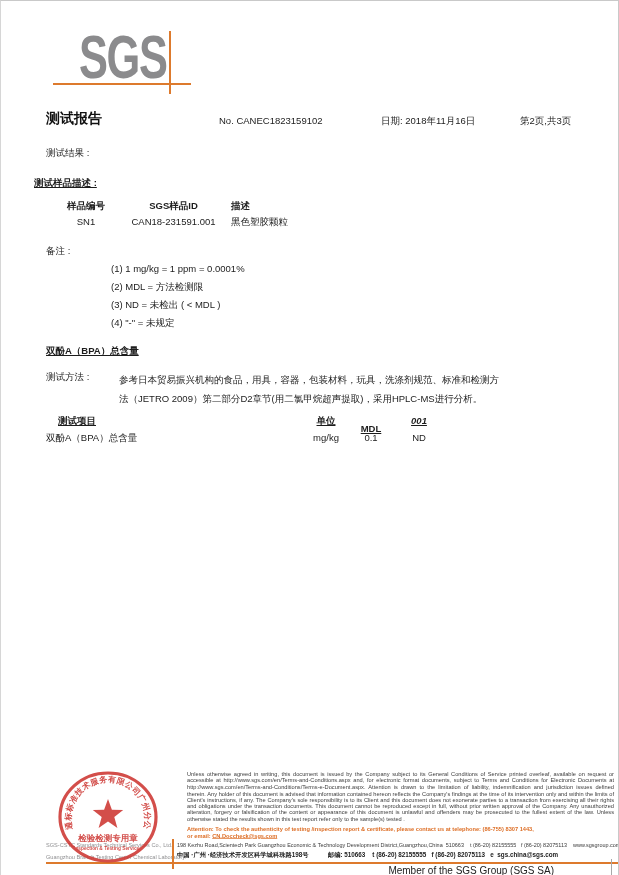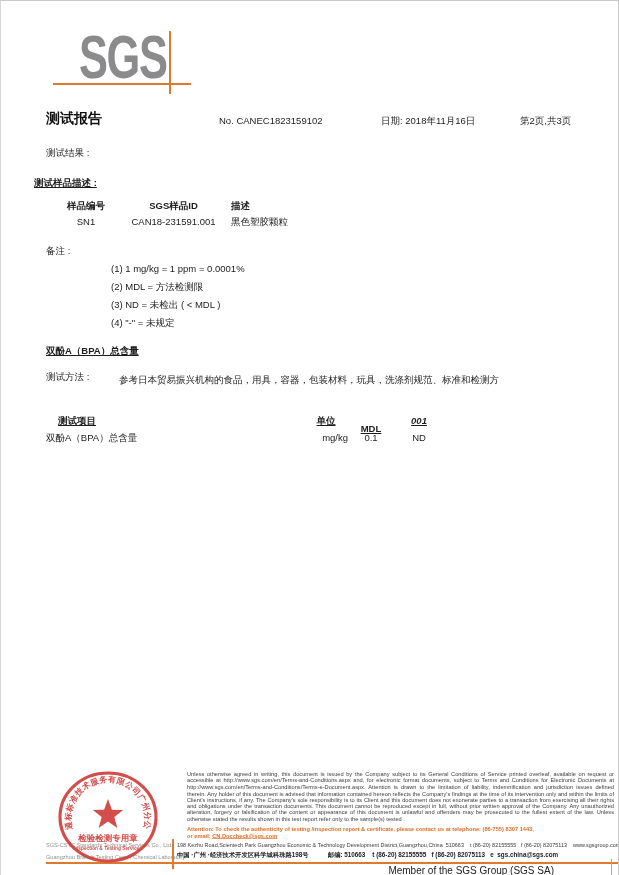--- a/index.html
+++ b/index.html
@@ -75,29 +75,30 @@
   <div class="abs body-txt" style="left:45px;top:244px;">备注 :</div>
   <div class="abs body-txt" style="left:110px;top:262px;">(1) 1 mg/kg = 1 ppm = 0.0001%</div>
   <div class="abs body-txt" style="left:110px;top:280px;">(2) MDL = 方法检测限</div>
   <div class="abs body-txt" style="left:110px;top:298px;">(3) ND = 未检出 ( &lt; MDL )</div>
   <div class="abs body-txt" style="left:110px;top:316px;">(4) "-" = 未规定</div>
 
   <div class="abs body-txt bold ul" style="left:45px;top:344px;">双酚A（BPA）总含量</div>
   <div class="abs body-txt" style="left:45px;top:370px;">测试方法 :</div>
   <div class="abs" style="left:118px;top:370px;width:470px;">
     <div class="body-txt" style="line-height:18.5px;">参考日本贸易振兴机构的食品，用具，容器，包装材料，玩具，洗涤剂规范、标准和检测方</div>
+    <div class="body-txt" style="line-height:18.5px;">法（JETRO 2009）第二部分D2章节(用二氯甲烷超声提取)，采用HPLC-MS进行分析。</div>
   </div>
 
   <div>
     <div class="abs body-txt bold ul rcol-item-h" style="top:414px;">测试项目</div>
     <div class="abs body-txt bold ul rcol-unit" style="top:414px;">单位</div>
     <div class="abs body-txt bold ul rcol-mdl" style="top:422px;">MDL</div>
     <div class="abs body-txt bold ul it rcol-001" style="top:414px;">001</div>
     <div class="abs body-txt rcol-item" style="top:431px;">双酚A（BPA）总含量</div>
-    <div class="abs body-txt rcol-unit" style="top:431px;text-align:right;">mg/kg</div>
+    <div class="abs body-txt rcol-unit" style="top:431px;">mg/kg</div>
     <div class="abs body-txt rcol-mdl" style="top:431px;">0.1</div>
     <div class="abs body-txt rcol-001" style="top:431px;">ND</div>
   </div>
 
   <div class="abs tiny-wrap" style="left:45px;top:839px;">
     <div class="company-gray">SGS-CSTC Standards Technical Services Co., Ltd.</div>
     <div class="company-gray">Guangzhou Branch Testing Center Chemical Laboratory.</div>
   </div>
 
   <div class="abs tiny-wrap" style="left:186px;top:770px;">

